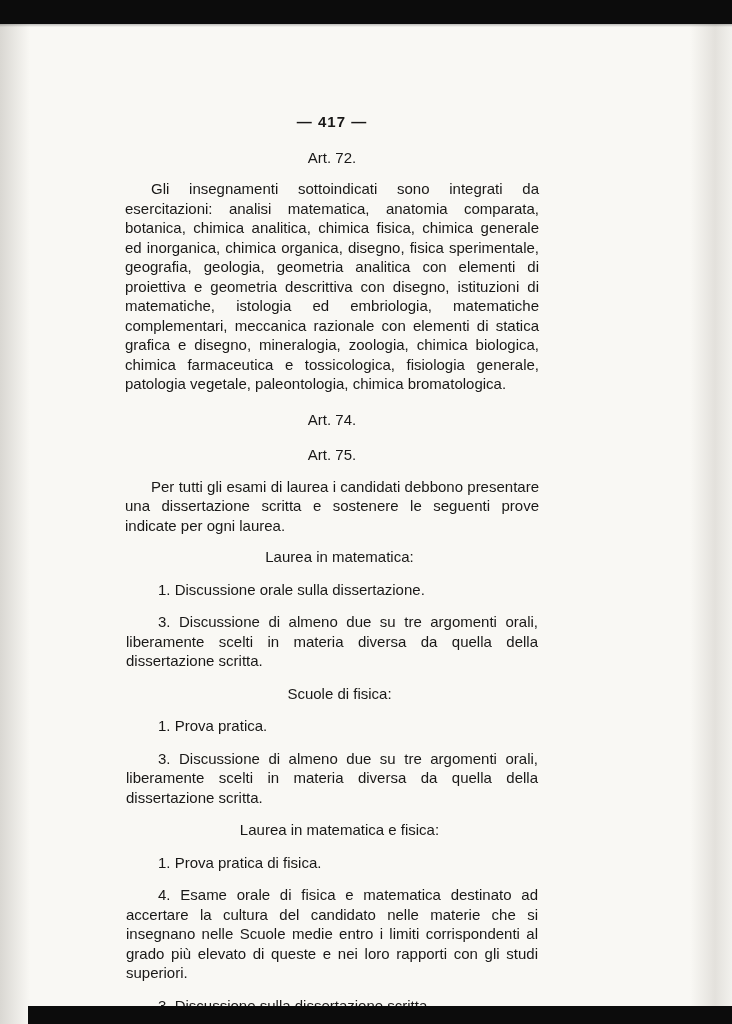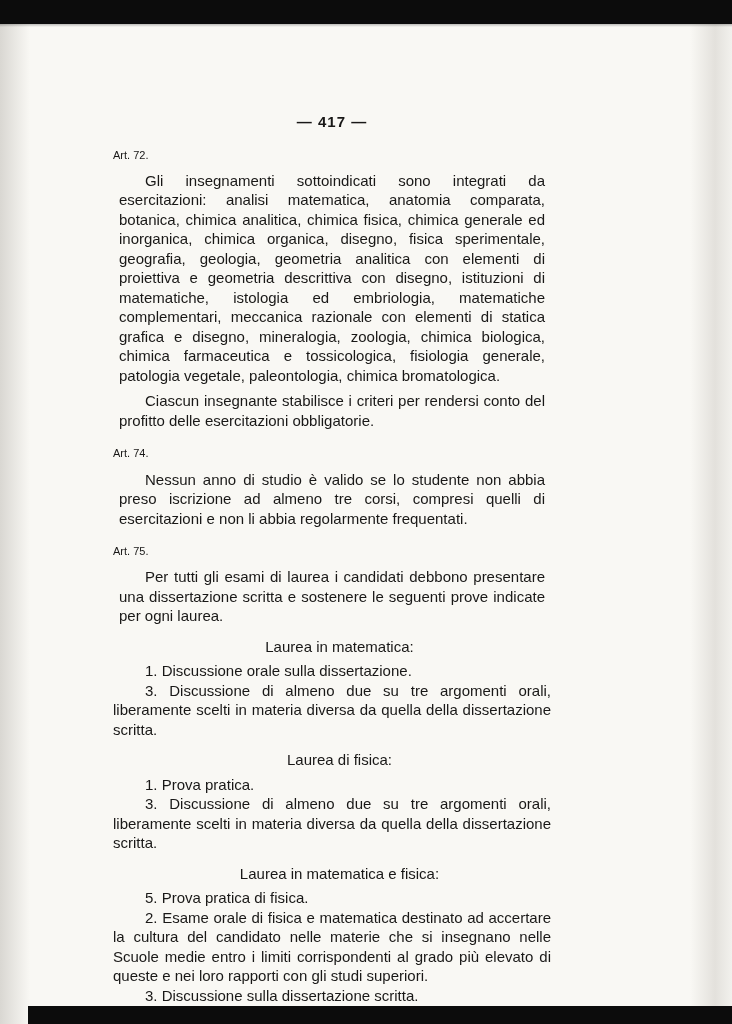--- a/index.html
+++ b/index.html
@@ -45,68 +45,66 @@
     line-height: 1.3;
     text-align: justify;
   }
   .pagenum {
     text-align: center;
     font-weight: 700;
     letter-spacing: 1px;
     margin-bottom: 6px;
   }
   .art-heading {
-    text-align: left;
-    font-size: 11px;
+    text-align: center;
+    font-size: 15px;
     font-weight: 400;
     margin: 16px 0 9px 0;
   }
   .para {
-    margin: 6px;
+    margin: 12px;
     text-indent: 26px;
   }
   .degree-title {
     margin: 11px 0 5px 0;
     padding-left: 15px;
     text-align: center;
   }
   .item {
-    margin: 0;
+    margin: 13px;
     text-indent: 32px;
   }
 </style>
 </head>
 <body>
 
 <div class="scan-page">
   <div class="bar-top"></div>
 
   <div class="content">
     <div class="pagenum">— 417 —</div>
 
     <h3 class="art-heading">Art. 72.</h3>
     <p class="para">Gli insegnamenti sottoindicati sono integrati da esercitazioni: analisi matematica, anatomia comparata, botanica, chimica analitica, chimica fisica, chimica generale ed inorganica, chimica organica, disegno, fisica sperimentale, geografia, geologia, geometria analitica con elementi di proiettiva e geometria descrittiva con disegno, istituzioni di matematiche, istologia ed embriologia, matematiche complementari, meccanica razionale con elementi di statica grafica e disegno, mineralogia, zoologia, chimica biologica, chimica farmaceutica e tossicologica, fisiologia generale, patologia vegetale, paleontologia, chimica bromatologica.</p>
 
-    <p class="para">Ciascun insegnante stabilisce i criteri per rendersi conto del profitto delle esercitazioni obbligatorie.</p>
 
     <h3 class="art-heading">Art. 74.</h3>
-    <p class="para">Nessun anno di studio è valido se lo studente non abbia preso iscrizione ad almeno tre corsi, compresi quelli di esercitazioni e non li abbia regolarmente frequentati.</p>
 
     <h3 class="art-heading">Art. 75.</h3>
     <p class="para">Per tutti gli esami di laurea i candidati debbono presentare una dissertazione scritta e sostenere le seguenti prove indicate per ogni laurea.</p>
 
     <p class="degree-title">Laurea in matematica:</p>
     <p class="item">1. Discussione orale sulla dissertazione.</p>
     <p class="item">3. Discussione di almeno due su tre argomenti orali, liberamente scelti in materia diversa da quella della dissertazione scritta.</p>
 
-    <p class="degree-title">Laurea di fisica:</p>
+    <p class="degree-title">Scuole di fisica:</p>
     <p class="item">1. Prova pratica.</p>
     <p class="item">3. Discussione di almeno due su tre argomenti orali, liberamente scelti in materia diversa da quella della dissertazione scritta.</p>
 
     <p class="degree-title">Laurea in matematica e fisica:</p>
-    <p class="item">5. Prova pratica di fisica.</p>
-    <p class="item">2. Esame orale di fisica e matematica destinato ad accertare la cultura del candidato nelle materie che si insegnano nelle Scuole medie entro i limiti corrispondenti al grado più elevato di queste e nei loro rapporti con gli studi superiori.</p>
+    <p class="item">1. Prova pratica di fisica.</p>
+    <p class="item">4. Esame orale di fisica e matematica destinato ad accertare la cultura del candidato nelle materie che si insegnano nelle Scuole medie entro i limiti corrispondenti al grado più elevato di queste e nei loro rapporti con gli studi superiori.</p>
     <p class="item">3. Discussione sulla dissertazione scritta.</p>
 
   </div>
 
   <div class="bar-bottom"></div>
 </div>
 
 </body></html>

